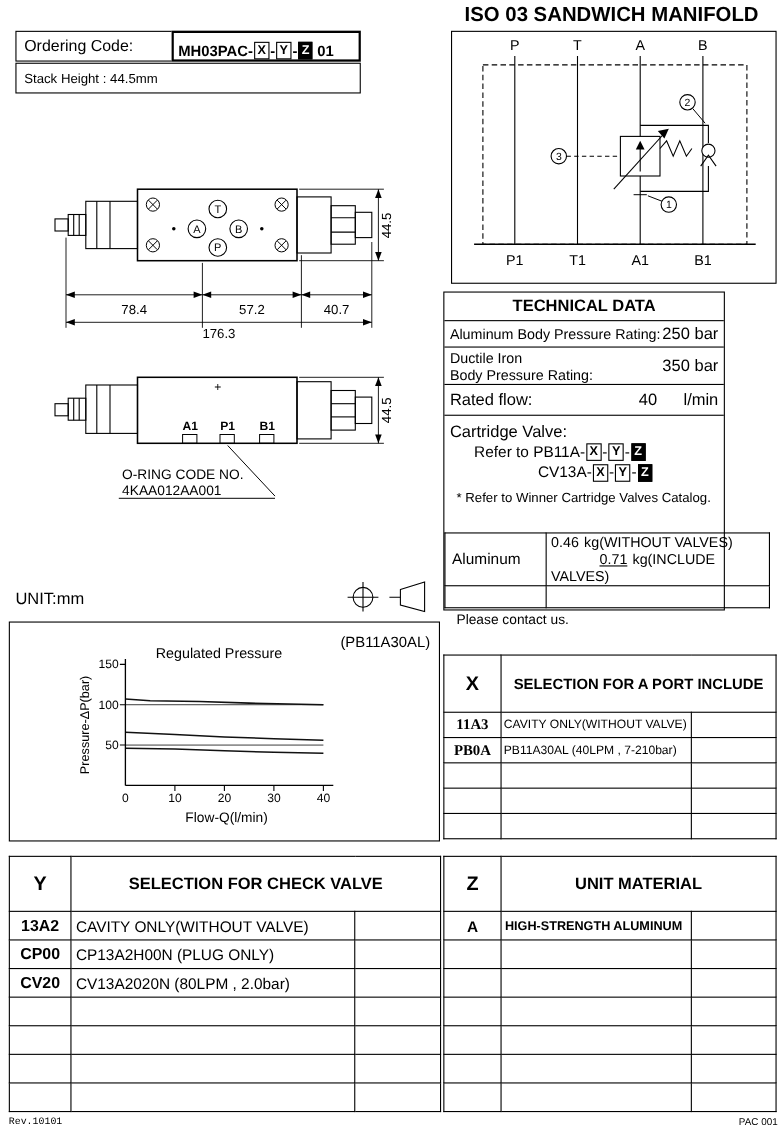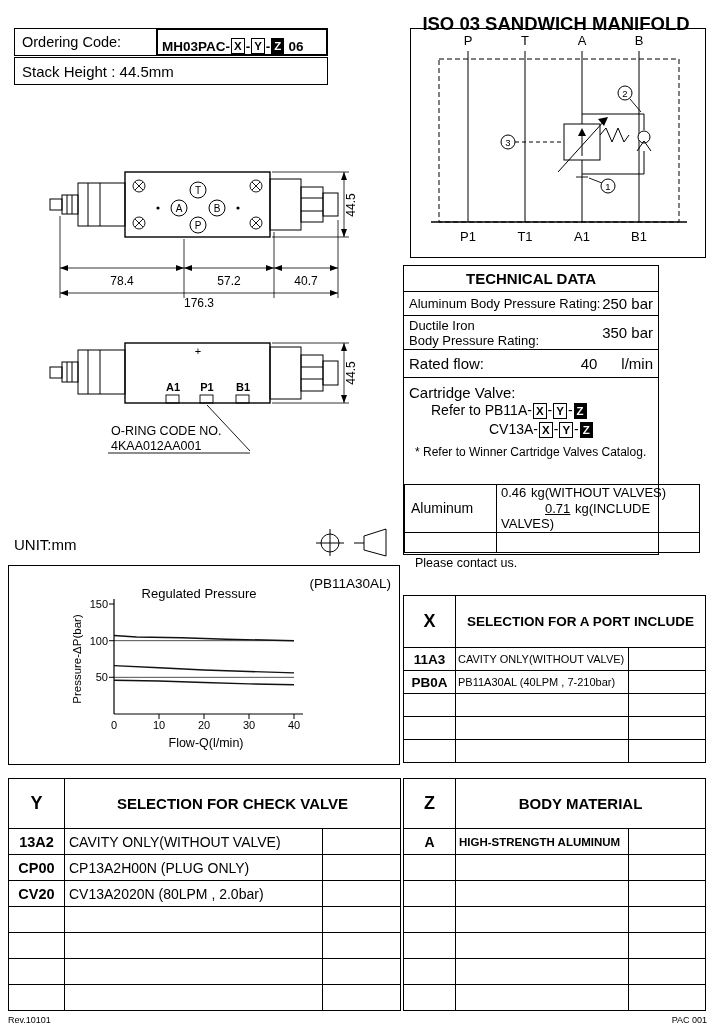--- a/index.html
+++ b/index.html
@@ -3,31 +3,31 @@
 <meta charset="utf-8">
 <style>
   * { margin:0; padding:0; box-sizing:border-box; }
   html,body { width:713px; height:1026px; }
   body { background:#fff; color:#000; font-family:"Liberation Sans", sans-serif; position:relative; }
   .sheet { position:absolute; inset:0; background:#fff; overflow:hidden; }
   .abs { position:absolute; }
   .b { font-weight:700; }
   .u { text-decoration:underline;margin-left:44px; }
 
-  .page-title { left:406px; top:13px; width:300px; text-align:center; font-size:18.5px; font-weight:700; }
+  .page-title { left:406px; top:2px; width:300px; text-align:center; font-size:18.5px; font-weight:700; }
 
   .ordering-box { left:14px; top:28px; width:314px; height:28px; border:1px solid #000;
                   font-size:14.5px; display:flex; align-items:center; padding-left:7px; }
   .code-inner { position:absolute; left:141px; right:-1px; top:-1px; bottom:-1px; border:2px solid #000;
                 display:flex; align-items:flex-end; gap:1px; padding:0 4px; font-size:13.5px; font-weight:700; background:#fff; }
   .xyz { display:inline-block; border:1px solid #000; padding:0 2px; font-size:11.5px; line-height:14px; font-weight:700; }
   .xyz.filled { background:#000; color:#fff; }
   .suffix { margin-left:3px; }
   .stack-box { left:14px; top:57px; width:314px; height:28px; border:1px solid #000;
-               font-size:15px; display:flex; align-items:center; padding-left:7px;text-align:right; }
+               font-size:12px; display:flex; align-items:center; padding-left:7px;text-align:right; }
 
   .schematic-box { left:410px; top:28px; width:296px; height:230px; border:1px solid #000; }
   .sch-lbl { font-size:13px; }
   .sch-num { font-size:9.5px; text-anchor:middle; }
 
   .drawing-svg { left:8px; top:95px; }
   .d-lbl  { font-size:10px; text-anchor:middle; }
   .d-dim  { font-size:12px; text-anchor:middle; }
   .d-port { font-size:11px; font-weight:700; text-anchor:middle; }
   .d-plus { font-size:11px; }
@@ -57,53 +57,53 @@
   .wt-num { display:inline-block; min-width:30px; }
   .tech-footnote { left:408px; top:556px; font-size:12.5px; line-height:14px; }
 
   table.sel { border-collapse:collapse; table-layout:fixed; background:#fff; }
   table.sel td { border:1px solid #000; overflow:hidden; white-space:nowrap; }
   .sel-key { font-size:18px; font-weight:700; text-align:center; }
   .sel-title { font-weight:700; text-align:center; }
   .tbl-x { left:403px; top:595px; width:302px; }
   .tbl-x tr { height:23px; }  .tbl-x tr.head { height:52px; }
   .tbl-x .sel-title { font-size:13.5px; }
-  .tbl-x .code { font-size:13.5px; font-weight:700; text-align:center; }
+  .tbl-x .code { font-size:13.5px; font-weight:700; text-align:center;font-family:Liberation Serif, serif; }
   .tbl-x .desc { font-size:11px; padding-left:2px; }
   .tbl-y { left:8px; top:778px; width:392px; }
   .tbl-y tr { height:26px; }  .tbl-y tr.head { height:50px; }
   .tbl-y .sel-title { font-size:15px; }
   .tbl-y .code { font-size:14.5px; font-weight:700; text-align:center; }
   .tbl-y .desc { font-size:14px; padding-left:4px; }
   .tbl-z { left:403px; top:778px; width:302px; }
   .tbl-z tr { height:26px; }  .tbl-z tr.head { height:50px; }
   .tbl-z .sel-title { font-size:15px; }
   .tbl-z .code { font-size:14px; font-weight:700; text-align:center; }
   .tbl-z .desc { font-size:11.5px; font-weight:700; padding-left:3px; }
 
-  .footer-left { left:8px; top:1015px; font-size:9px; }
+  .footer-left { left:8px; top:1015px; font-size:9px;font-family:Liberation Mono, monospace; }
   .footer-right { right:6px; top:1015px; font-size:9px; }
 </style>
 </head>
 <body>
 
 <div class="sheet">
 
   <div class="abs page-title">ISO 03 SANDWICH MANIFOLD</div>
 
   <div class="abs ordering-box">
     <span>Ordering Code:</span>
     <span class="code-inner">
       <span class="b">MH03PAC-</span>
       <span class="xyz">X</span>
       <span class="b">-</span>
       <span class="xyz">Y</span>
       <span class="b">-</span>
       <span class="xyz filled">Z</span>
-      <span class="b suffix">06</span>
+      <span class="b suffix">01</span>
     </span>
   </div>
 
   <div class="abs stack-box">Stack Height : 44.5mm</div>
 
   <div class="abs schematic-box">
     <svg width="294" height="228" viewBox="0 0 294 228">
       <g fill="none" stroke="#000">
         <rect x="28" y="30" width="240" height="163" stroke-dasharray="5 3" stroke-width="1"></rect>
         <line x1="20" y1="193" x2="276" y2="193" stroke-width="1.4"></line>
@@ -473,21 +473,21 @@
 
   <table class="abs sel tbl-z">
     <colgroup>
         <col style="width:52px">
         <col style="width:173px">
         <col style="width:77px">
       </colgroup>
     <tbody>
         <tr class="head">
       <td class="sel-key">Z</td>
-      <td class="sel-title" colspan="2">BODY MATERIAL</td>
+      <td class="sel-title" colspan="2">UNIT MATERIAL</td>
     </tr>
     <tr>
       <td class="code">A</td>
       <td class="desc">HIGH-STRENGTH ALUMINUM</td>
       <td></td>
     </tr>
     <tr>
       <td class="code"></td>
       <td class="desc"></td>
       <td></td>

